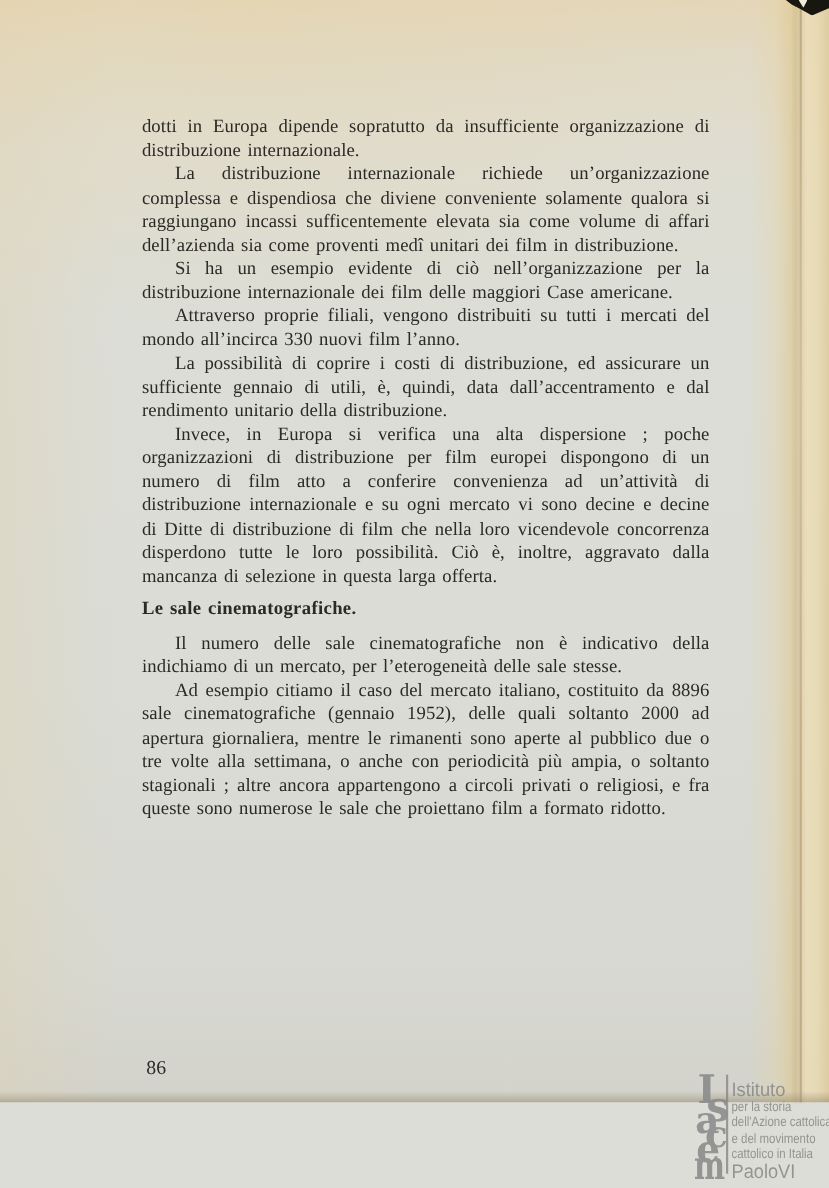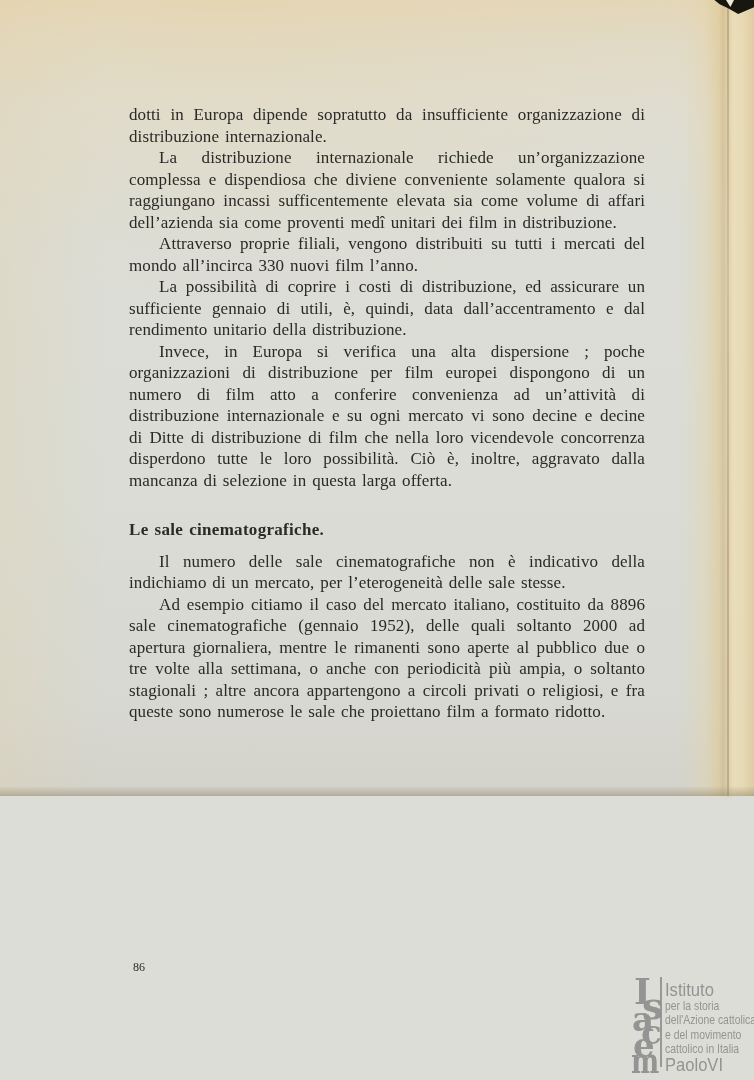--- a/index.html
+++ b/index.html
@@ -6,21 +6,21 @@
     margin: 0;
     padding: 0;
     width: 754px;
     height: 1080px;
     overflow: hidden;
     background: #dcddd6;
   }
   .scan {
     position: relative;
     width: 754px;
-    height: 796px;
+    height: 1002px;
     font-family: "Liberation Serif", serif;
     
     background:
       linear-gradient(180deg, rgba(229,205,156,0.40) 0%, rgba(229,205,156,0.16) 5%, rgba(229,205,156,0.0) 13%),
       linear-gradient(90deg, rgba(226,209,170,0.28) 0%, rgba(226,209,170,0.0) 14%),
       radial-gradient(ellipse 900px 500px at 30% 0%, rgba(231,213,170,0.35), rgba(231,213,170,0) 60%),
       linear-gradient(180deg, #e2ddce 0%, #dcddd6 28%, #dadcd5 62%, #d7d8d1 88%, #d3d3cb 100%);
   }
   
   .gutter-shade {
@@ -75,31 +75,31 @@
     text-align: justify;
     letter-spacing: 0.1px;
     word-spacing: 1.5px;
   }
   .text-block p {
     margin: 0;
     text-indent: 30px;
   }
   .text-block p.no-indent { text-indent: 0; }
   .section-heading {
-    margin: 28px 0 10px 0;
+    margin: 8px 0 10px 0;
     font-size: 17px;
     line-height: 21.5px;
     font-weight: bold;
     text-align: left;
     letter-spacing: 0.3px;
   }
   .page-number {
     position: absolute;
     left: 133px; top: 960px;
-    font-size: 12px;
+    font-size: 18px;
     color: #2b2a26;
   }
 
   
   .watermark {
     position: absolute;
     left: 633px; top: 975px;
     width: 121px; height: 94px;
     color: #868686;
     opacity: 0.88;
@@ -149,20 +149,21 @@
 
   <div class="gutter-shade"></div>
   <div class="gutter-crease"></div>
   <div class="corner-dark"></div>
   <div class="corner-sliver"></div>
   <div class="bottom-edge"></div>
 
   <main class="text-block">
     <p class="no-indent">dotti in Europa dipende sopratutto da insufficiente organizzazione di distribuzione internazionale.</p>
     <p>La distribuzione internazionale richiede un’organizzazione complessa e dispendiosa che diviene conveniente solamente qualora si raggiungano incassi sufficentemente elevata sia come volume di affari dell’azienda sia come proventi medî unitari dei film in distribuzione.</p>
+    <p>Si ha un esempio evidente di ciò nell’organizzazione per la distribuzione internazionale dei film delle maggiori Case americane.</p>
     <p>Attraverso proprie filiali, vengono distribuiti su tutti i mercati del mondo all’incirca 330 nuovi film l’anno.</p>
     <p>La possibilità di coprire i costi di distribuzione, ed assicurare un sufficiente gennaio di utili, è, quindi, data dall’accentramento e dal rendimento unitario della distribuzione.</p>
     <p>Invece, in Europa si verifica una alta dispersione ; poche organizzazioni di distribuzione per film europei dispongono di un numero di film atto a conferire convenienza ad un’attività di distribuzione internazionale e su ogni mercato vi sono decine e decine di Ditte di distribuzione di film che nella loro vicendevole concorrenza disperdono tutte le loro possibilità. Ciò è, inoltre, aggravato dalla mancanza di selezione in questa larga offerta.</p>
 
     <h2 class="section-heading">Le sale cinematografiche.</h2>
 
     <p>Il numero delle sale cinematografiche non è indicativo della indichiamo di un mercato, per l’eterogeneità delle sale stesse.</p>
     <p>Ad esempio citiamo il caso del mercato italiano, costituito da 8896 sale cinematografiche (gennaio 1952), delle quali soltanto 2000 ad apertura giornaliera, mentre le rimanenti sono aperte al pubblico due o tre volte alla settimana, o anche con periodicità più ampia, o soltanto stagionali ; altre ancora appartengono a circoli privati o religiosi, e fra queste sono numerose le sale che proiettano film a formato ridotto.</p>
   </main>
 

